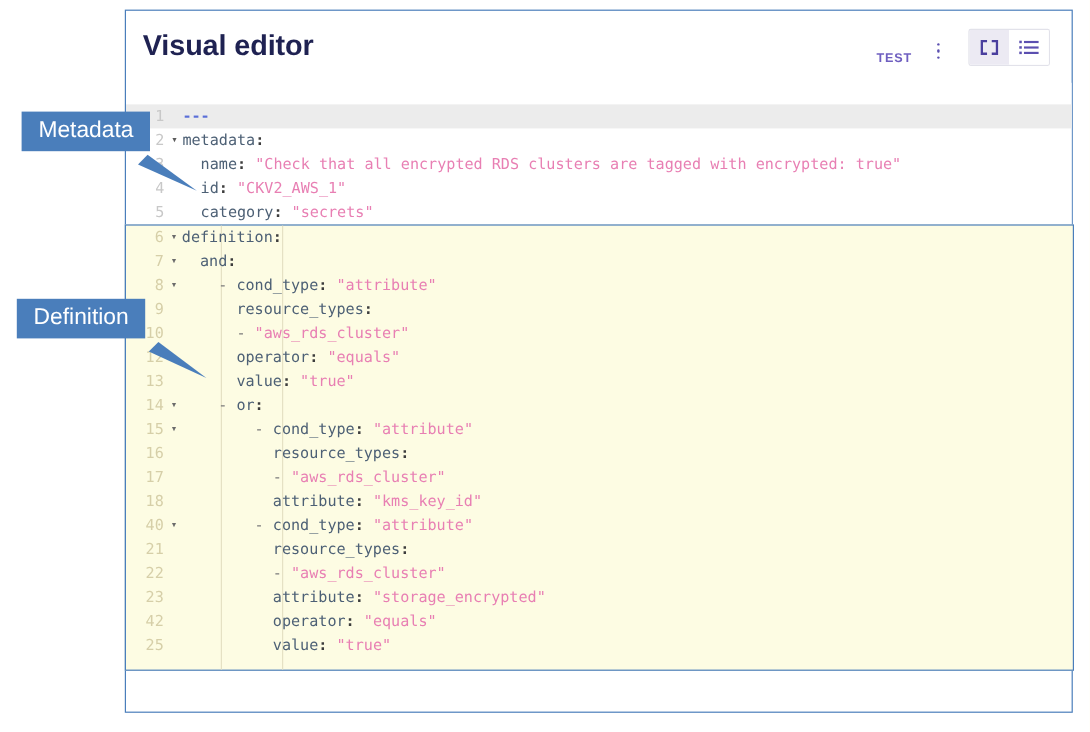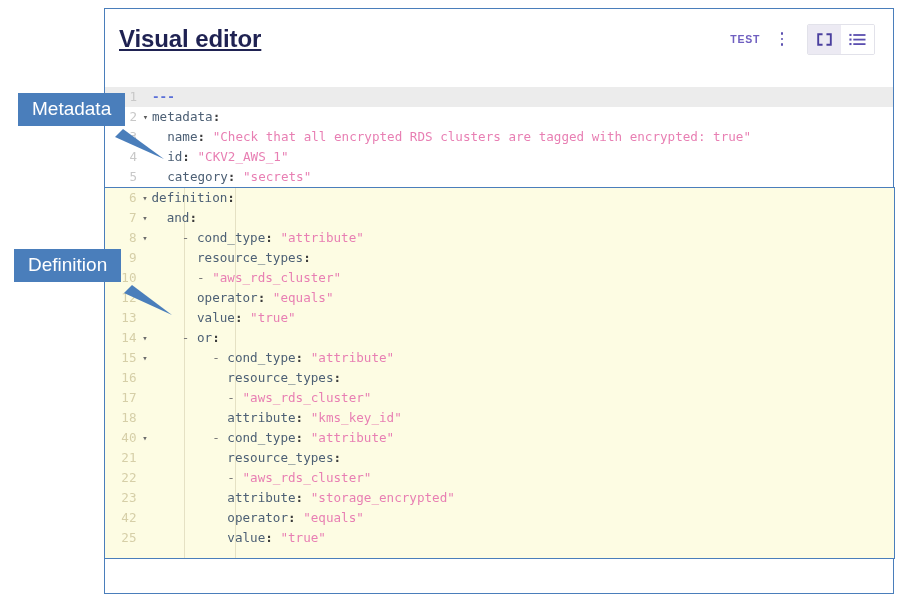--- a/index.html
+++ b/index.html
@@ -36,26 +36,25 @@
     display: flex;
     align-items: center;
   }
   #editor-title {
     font-size: 24px;
     font-weight: bold;
     color: #1f2252;
     letter-spacing: -0.1px;
     line-height: 1;
     font-family: "Liberation Sans", sans-serif;
-    text-decoration: underline;
   }
   #header-right {
     margin-left: auto;
     display: flex;
-    align-items: center;
+    align-items: flex-end;
     gap: 0px;
   }
   #test-badge {
     font-size: 10.5px;
     font-weight: bold;
     letter-spacing: 0.7px;
     color: #6f5fc0;
     font-family: "Liberation Sans", sans-serif;
     margin-right: 13px;
   }

